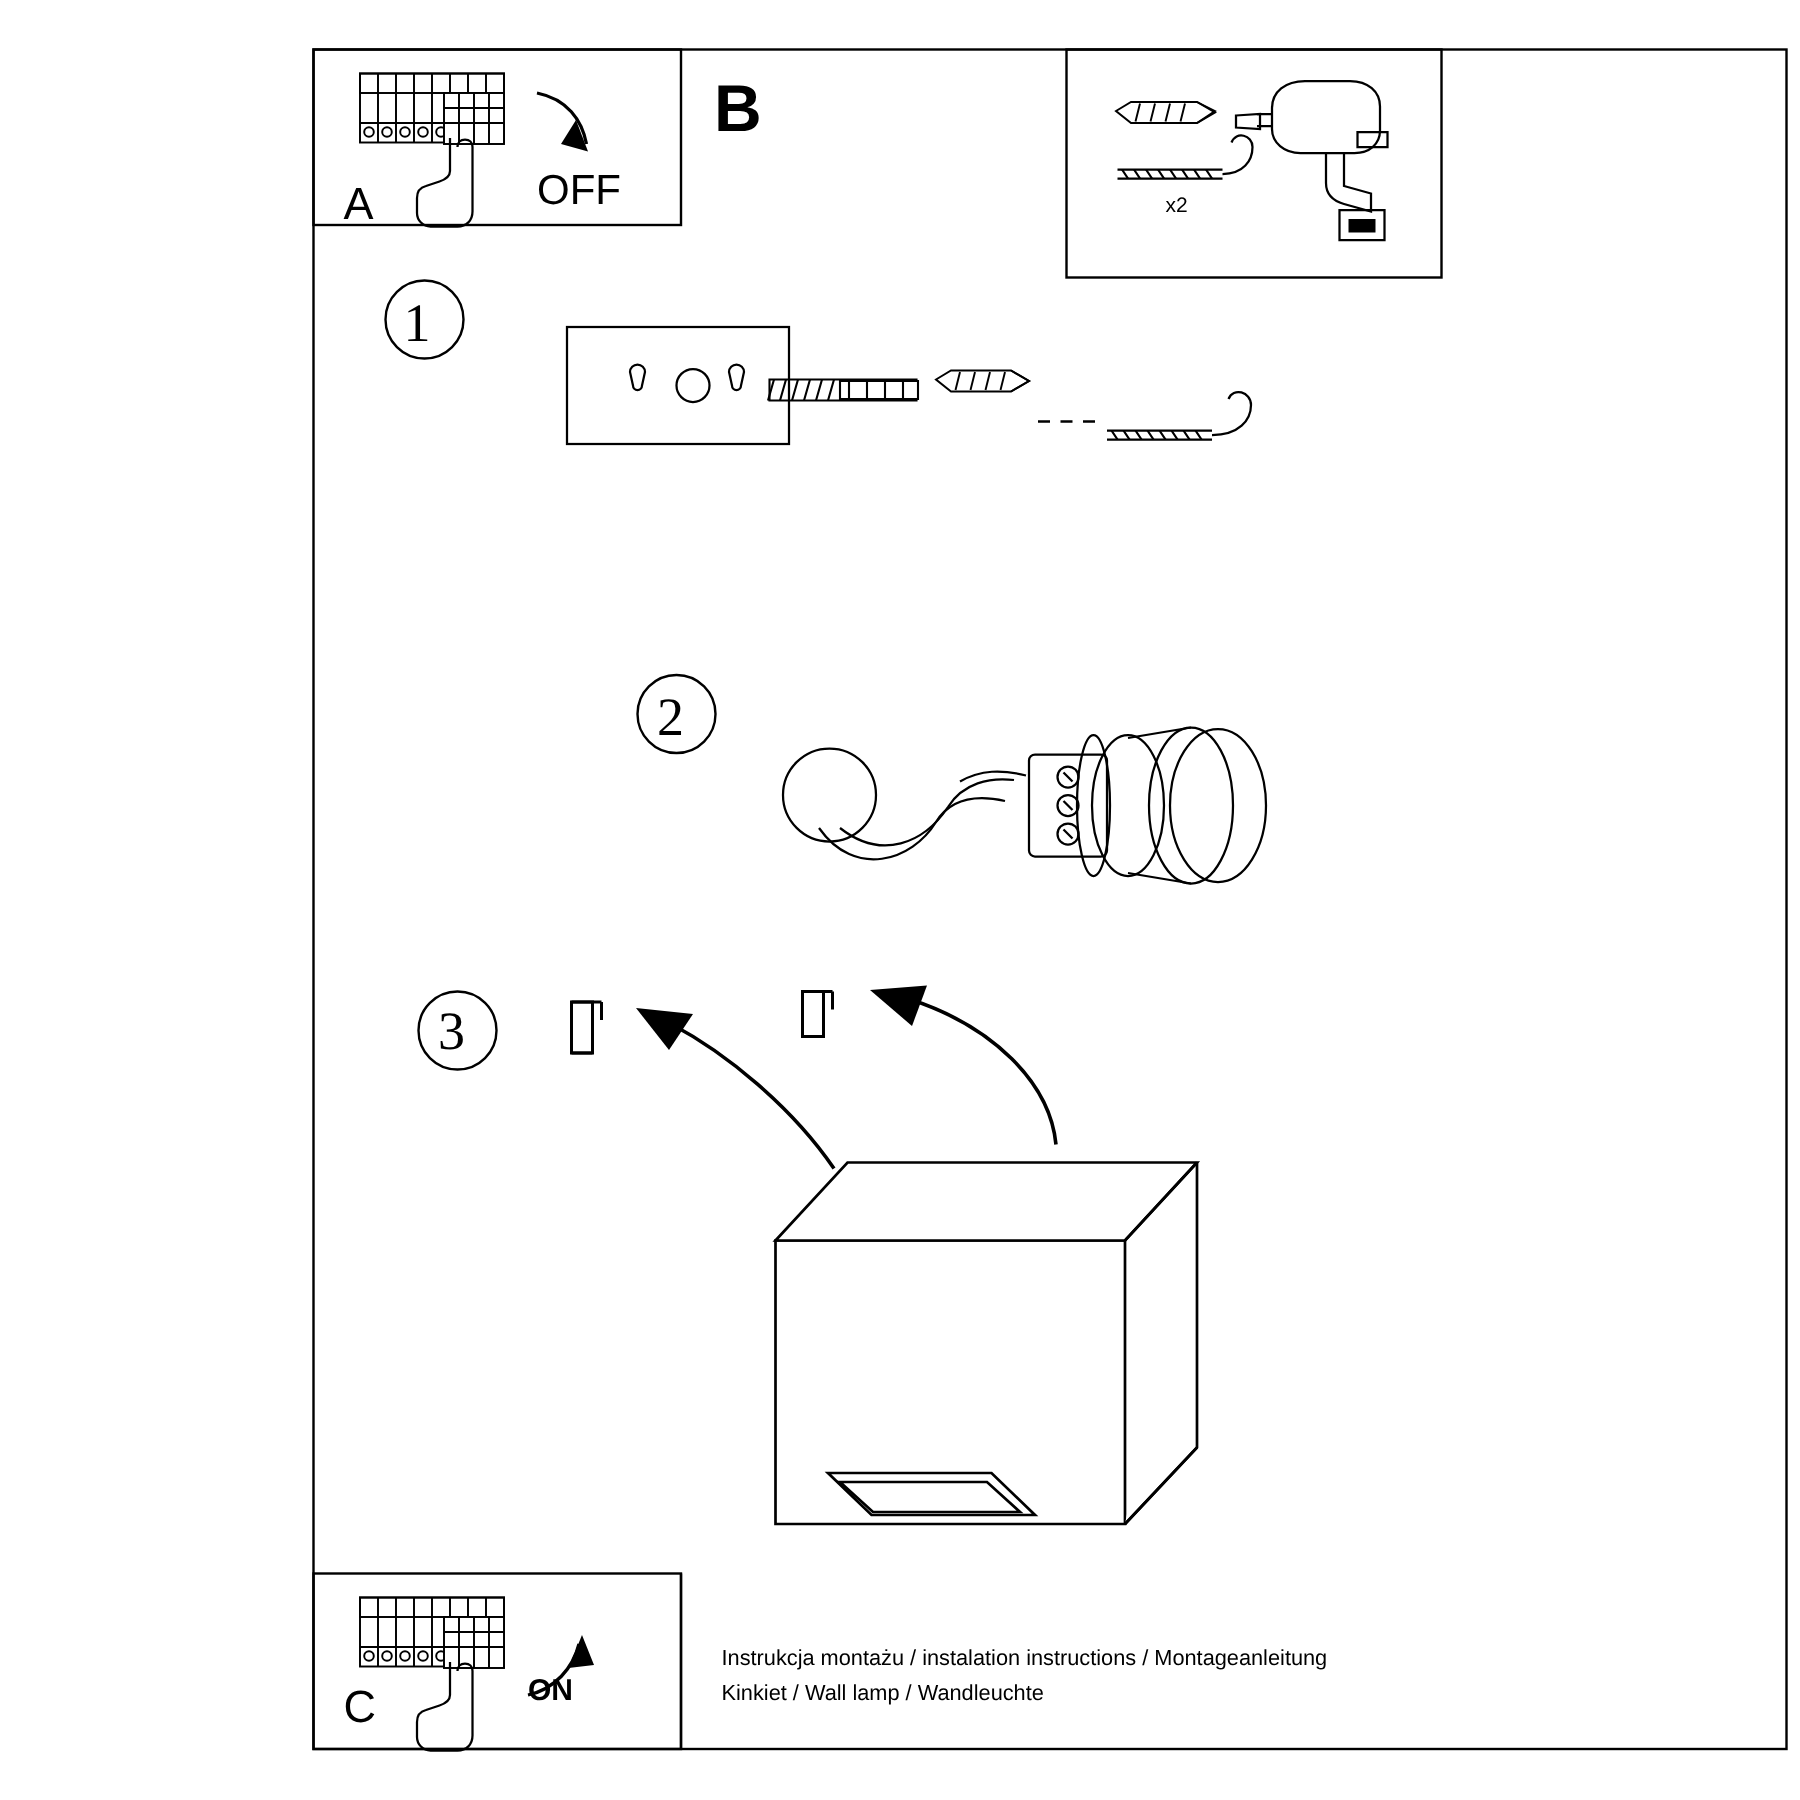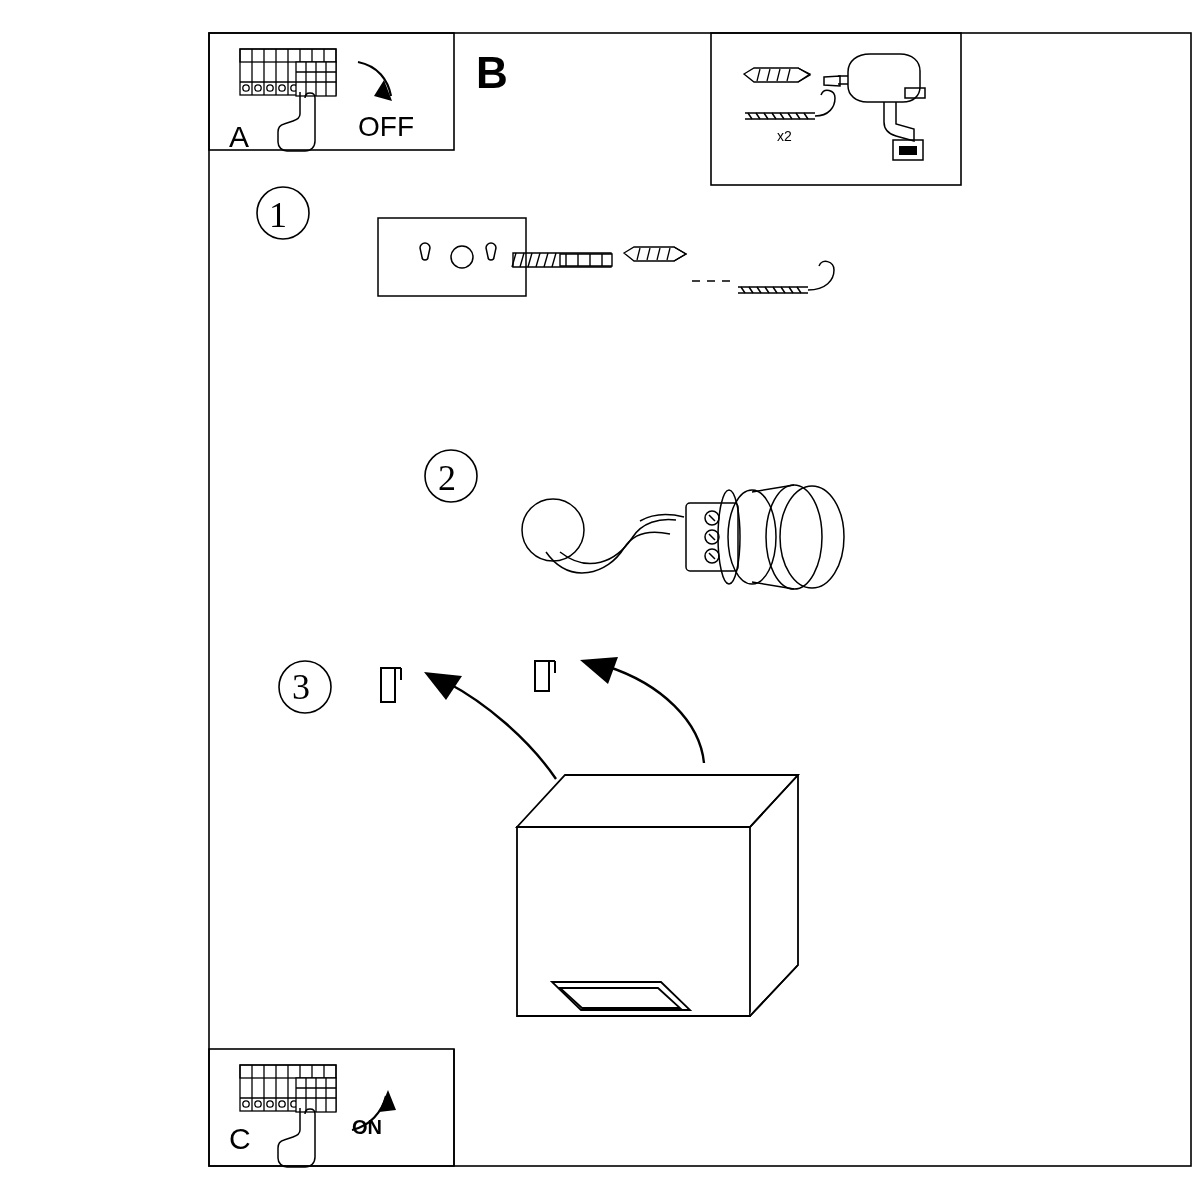--- a/index.html
+++ b/index.html
@@ -277,14 +277,18 @@
   <div class="lbl lbl-x2">x2</div>
 
   <div class="lbl lbl-num lbl-1">1</div>
   <div class="lbl lbl-num lbl-2">2</div>
   <div class="lbl lbl-num lbl-3">3</div>
 
   <div class="lbl lbl-C">C</div>
 
   <div class="lbl lbl-ON">ON</div>
 
+  <div class="foot">
+    <div>Instrukcja montażu / instalation instructions / Montageanleitung</div>
+    <div>Kinkiet / Wall lamp / Wandleuchte</div>
+  </div>
 
 </div>
 
 </body></html>

